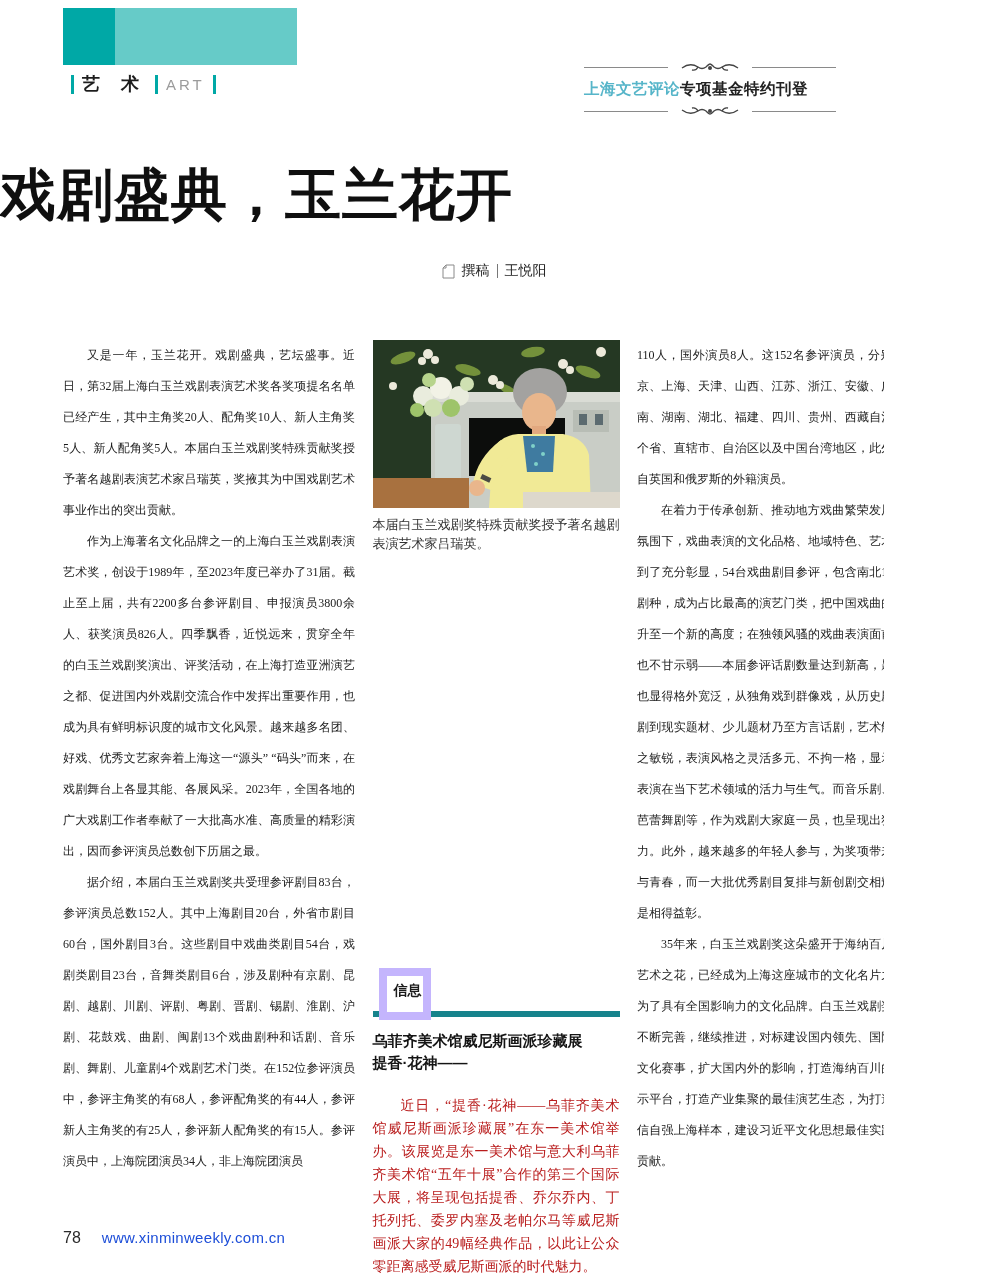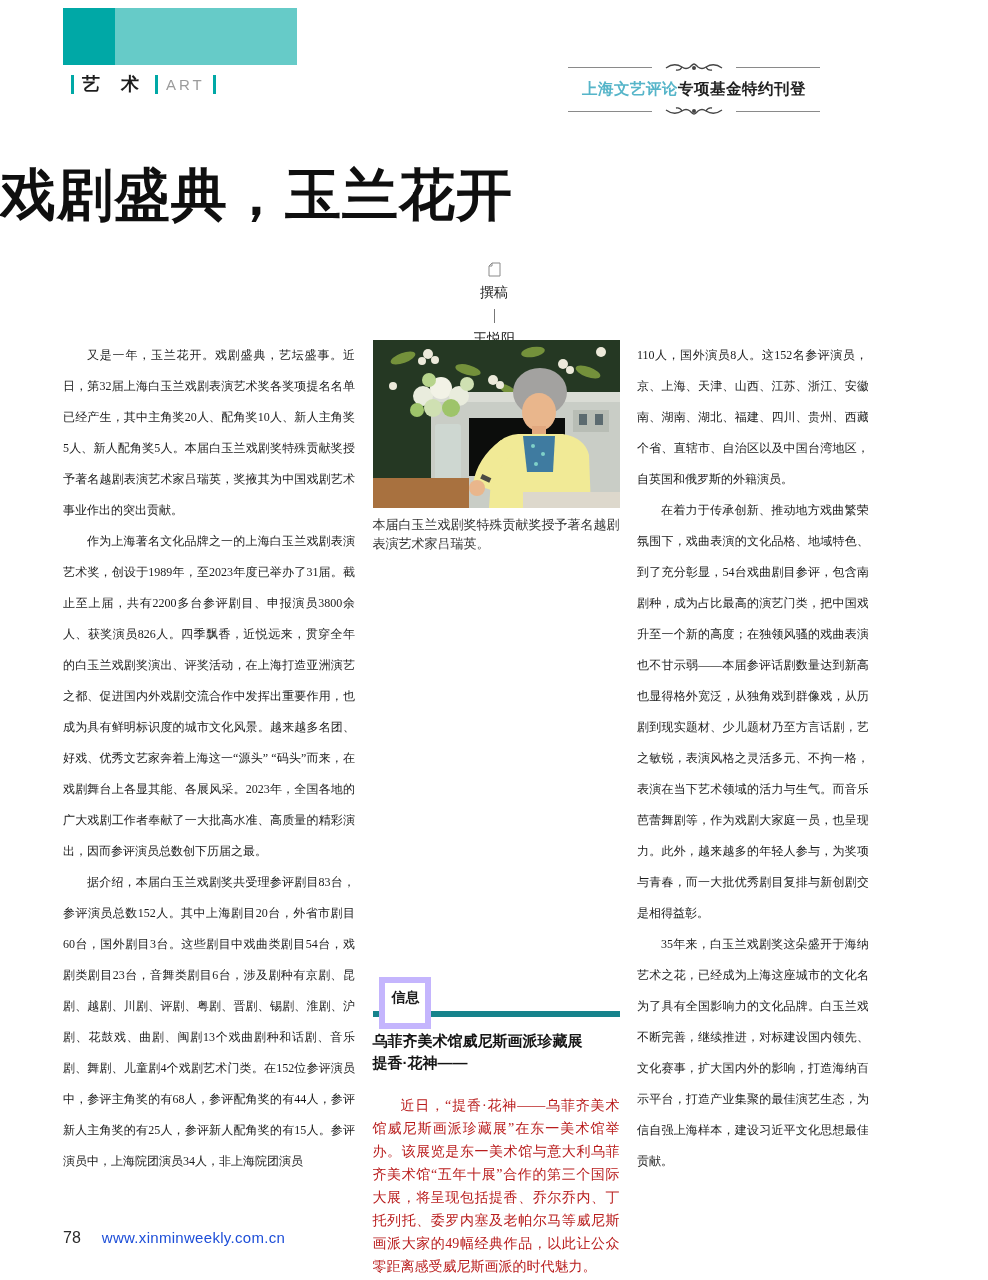--- a/index.html
+++ b/index.html
@@ -1,66 +1,66 @@
 <!DOCTYPE html>
 <html><head>
 <meta charset="utf-8">
 <style>
   html,body{margin:0;padding:0;}
   body{width:988px;height:1280px;background:#fff;font-family:"Liberation Sans","DejaVu Sans",sans-serif;}
-  .page{position:relative;width:868px;height:1280px;background:#ffffff;overflow:hidden;}
+  .page{position:relative;width:868px;height:1280px;background:#ffffff;overflow:hidden;padding-left:16px;}
 
   
   .teal-blocks{position:absolute;left:63px;top:8px;display:flex;}
   .block-dark{width:52px;height:57px;background:#00a8a6;}
   .block-light{width:182px;height:57px;background:#66cbc8;}
 
   
   .section-label{position:absolute;left:63px;top:72px;display:flex;align-items:center;}
   .vbar{width:3px;height:19px;background:#00a8a6;margin:0 8px;}
   .sec-cn{font-size:18px;font-weight:700;letter-spacing:8px;color:#1d1d1d;}
   .sec-en{font-size:15px;color:#9b9b9b;letter-spacing:3px;}
 
   
-  .banner{position:absolute;right:48px;top:60px;width:252px;text-align:center;}
+  .banner{position:absolute;right:48px;top:60px;width:252px;text-align:left;}
   .flourish{display:flex;align-items:center;height:14px;}
   .fl-line{flex:1;height:1px;background:#8a8a8a;}
   .banner-text{font-family:"Liberation Serif","DejaVu Serif",serif;font-size:15.5px;font-weight:600;
     padding:5px 0 4px;white-space:nowrap;letter-spacing:0.5px;}
   .banner-hl{color:#56b5c9;}
   .banner-rest{color:#222;}
 
   
   .title{position:absolute;top:158px;left:0;width:988px;margin:0;text-align:left;
     font-family:"Liberation Serif","DejaVu Serif",serif;font-weight:900;font-size:56px;
     color:#0f0f0f;letter-spacing:1px;}
   .subtitle{position:absolute;top:233px;left:60px;width:868px;margin:0;text-align:center;
     font-size:16px;color:#1b1b1b;letter-spacing:0.3px;}
   .byline{position:absolute;top:262px;left:0;width:988px;display:flex;justify-content:center;
-    align-items:center;gap:7px;font-size:14px;color:#222;flex-direction:column;}
+    align-items:center;gap:7px;font-size:14px;color:#222;}
   .byline-sep{width:1px;height:14px;background:#777;}
 
   
   .columns{position:absolute;top:340px;left:63px;width:867px;display:flex;justify-content:space-between;}
   .col1{width:292px;}
   .col2{width:247px;}
   .col3{width:293px;}
   .para{font-family:"Liberation Serif","DejaVu Serif",serif;font-size:12px;line-height:31px;
     text-align:justify;color:#1b1b1b;margin:0;}
   .indent{text-indent:2em;}
 
   
   .photo{display:block;width:247px;height:168px;}
   .caption{margin-top:7px;font-size:13px;line-height:19px;color:#333;}
 
   
   .infobox{margin-top:412px;}
   .info-header{position:relative;height:52px;}
-  .info-square{position:absolute;left:6px;top:12px;width:52px;height:52px;box-sizing:border-box;
-    border:6px solid #c4b5fd;background:#fff;}
+  .info-square{position:absolute;left:6px;top:3px;width:52px;height:52px;box-sizing:border-box;
+    border:8px solid #c4b5fd;background:#fff;}
   .info-square span{display:block;margin:6px 0 0 7px;font-size:14px;font-weight:700;color:#1b1b1b;}
   .info-bar{position:absolute;left:0;bottom:0;width:100%;height:6px;background:#16838c;}
   .info-heading{margin-top:13px;font-size:15px;font-weight:700;line-height:22px;color:#141414;}
   .info-body{margin:20px 0 0;font-family:"Liberation Serif","DejaVu Serif",serif;font-size:14px;
     line-height:23px;text-align:justify;text-indent:2em;color:#b91c1c;}
 
   
   .footer{position:absolute;left:63px;top:1229px;display:flex;align-items:baseline;gap:21px;}
   .page-num{font-size:16px;color:#2a2a2a;}
   .site{font-size:15px;color:#1d4ed8;letter-spacing:0.3px;}

